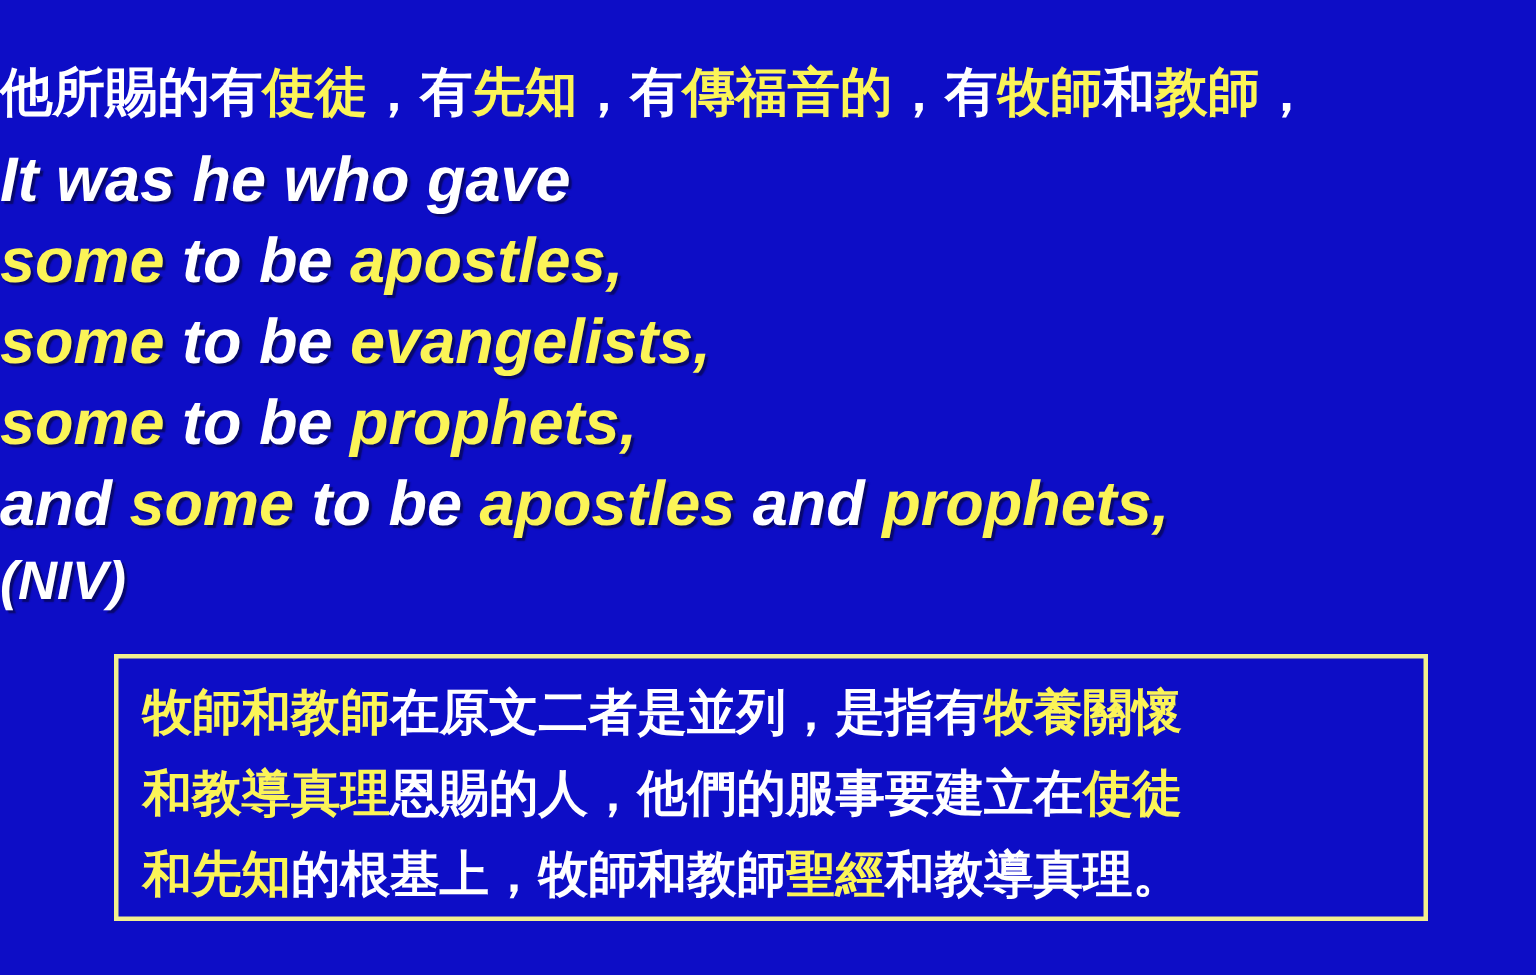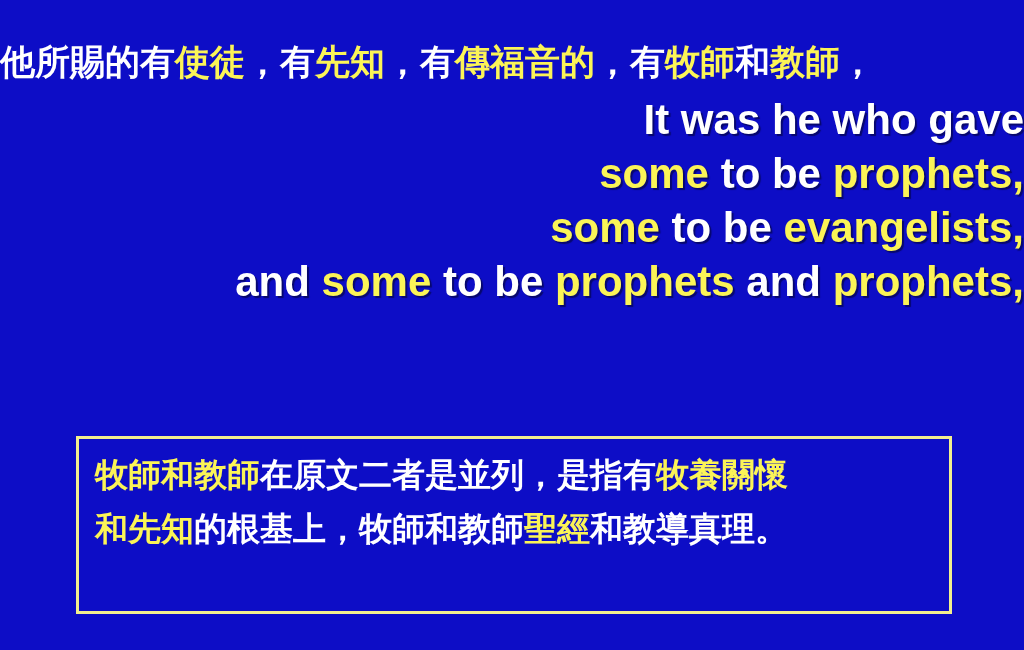--- a/index.html
+++ b/index.html
@@ -40,23 +40,24 @@
   }
 
   
   #scripture-en {
     position: absolute;
     top: 93px;
     left: 0;
     width: 1024px;
   }
   .en-line {
-    text-align: right;
+    text-align: left;
     font-family: "Liberation Sans", sans-serif;
     font-weight: bold;
+    font-style: italic;
     font-size: 42px;
     line-height: 54px;
     color: #ffffff;
     white-space: nowrap;
     text-shadow: 2px 2px 1px rgba(0,0,0,0.45);
   }
   .en-line.niv {
     font-size: 36px;
     line-height: 48px;
   }
@@ -90,25 +91,28 @@
 </style>
 </head>
 <body>
 
 <div id="slide">
 
   <div id="scripture-cn" class="cn-line"><span class="pl">他所賜的有</span><span class="hi">使徒</span><span class="pl">，有</span><span class="hi">先知</span><span class="pl">，有</span><span class="hi">傳福音的</span><span class="pl">，有</span><span class="hi">牧師</span><span class="pl">和</span><span class="hi">教師</span><span class="pl">，</span></div>
 
   <div id="scripture-en">
       <div class="en-line"><span class="pl">It was he who gave</span></div>
+      <div class="en-line"><span class="hi">some</span><span class="pl"> to be </span><span class="hi">apostles,</span></div>
+      <div class="en-line"><span class="hi">some</span><span class="pl"> to be </span><span class="hi">evangelists,</span></div>
       <div class="en-line"><span class="hi">some</span><span class="pl"> to be </span><span class="hi">prophets,</span></div>
-      <div class="en-line"><span class="hi">some</span><span class="pl"> to be </span><span class="hi">evangelists,</span></div>
-      <div class="en-line"><span class="pl">and </span><span class="hi">some</span><span class="pl"> to be </span><span class="hi">prophets</span><span class="pl"> and </span><span class="hi">prophets,</span></div>
+      <div class="en-line"><span class="pl">and </span><span class="hi">some</span><span class="pl"> to be </span><span class="hi">apostles</span><span class="pl"> and </span><span class="hi">prophets,</span></div>
+      <div class="en-line niv"><span class="pl">(NIV)</span></div>
     </div>
 
   <div id="commentary-box">
     <div id="commentary-text">
         <div class="cm-line"><span class="hi">牧師和教師</span><span class="pl">在原文二者是並列，是指有</span><span class="hi">牧養關懷</span></div>
+        <div class="cm-line"><span class="hi">和教導真理</span><span class="pl">恩賜的人，他們的服事要建立在</span><span class="hi">使徒</span></div>
         <div class="cm-line"><span class="hi">和先知</span><span class="pl">的根基上，牧師和教師</span><span class="hi">聖經</span><span class="pl">和教導真理。</span></div>
       </div>
   </div>
 
 </div>
 
 </body></html>

